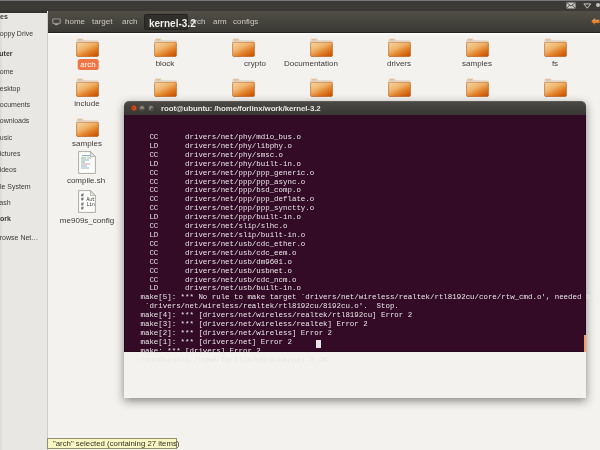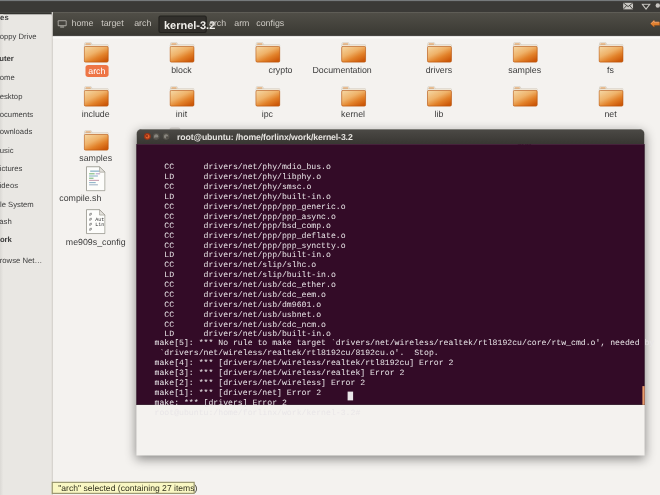--- a/index.html
+++ b/index.html
@@ -295,34 +295,34 @@
         <path d="M12.5 0.6 L12.5 5.5 L17.4 5.5 Z" fill="#e4e2dc" stroke="#9a9890" stroke-width="0.6"></path>
         <rect x="4" y="4" width="8" height="1.2" fill="#8fb5c9"></rect>
         <rect x="3" y="6.5" width="5" height="1" fill="#79b879"></rect>
         <rect x="9" y="6.5" width="4" height="1" fill="#b8a4c9"></rect>
         <rect x="3" y="8.5" width="8" height="1" fill="#8fb5c9"></rect>
         <rect x="3" y="10.5" width="4" height="1" fill="#79b879"></rect>
         <rect x="3" y="12.5" width="9" height="1" fill="#c9a4b5"></rect>
         <rect x="3" y="14.5" width="6" height="1" fill="#8fb5c9"></rect>
         <rect x="3" y="16.5" width="8" height="1" fill="#a4b5c9"></rect>
       </svg></div>
-    <div class="lbl" style="left: 73px; top: 176px;">compile.sh</div>
+    <div class="lbl" style="left: 86px; top: 176px;">compile.sh</div>
     <div class="abs" style="left: 78px; top: 190px;"><svg width="18" height="23" viewBox="0 0 18 23">
         <path d="M0.6 0.6 L12.5 0.6 L17.4 5.5 L17.4 22.4 L0.6 22.4 Z" fill="#fdfdfb" stroke="#9a9890" stroke-width="0.8"></path>
         <path d="M12.5 0.6 L12.5 5.5 L17.4 5.5 Z" fill="#e4e2dc" stroke="#9a9890" stroke-width="0.6"></path>
         <text x="3" y="6.5" font-family="Liberation Mono,monospace" font-size="4.6" fill="#2e2e2e">#</text>
         <text x="3" y="11" font-family="Liberation Mono,monospace" font-size="4.6" fill="#2e2e2e"># Aut</text>
         <text x="3" y="15.5" font-family="Liberation Mono,monospace" font-size="4.6" fill="#2e2e2e"># Lin</text>
         <text x="3" y="20" font-family="Liberation Mono,monospace" font-size="4.6" fill="#2e2e2e">#</text>
       </svg></div>
     <div class="lbl" style="left: 87px; top: 215.5px;">me909s_config</div>
   </div>
 
 <div class="abs" style="left:153.7px;top:115.6px;width:10.8px;height:3px;border-radius:2px 2px 0 0;background:#d9d6d2"></div>
-<div class="abs" style="left:124px;top:117px;width:462px;height:297px;border-radius:5px 5px 0 0;box-shadow:0 3px 10px rgba(0,0,0,0.45)">
+<div class="abs" style="left:124px;top:101px;width:462px;height:297px;border-radius:5px 5px 0 0;box-shadow:0 3px 10px rgba(0,0,0,0.45)">
   <div class="abs" style="left:0;top:0;width:462px;height:14px;border-radius:5px 5px 0 0;background:linear-gradient(#4b4945,#383632);border-top:1px solid #5d5b56;box-sizing:border-box"></div>
   <div class="abs" style="left:37px;top:3px;font-size:7.9px;font-weight:bold;color:#e6e4e0;letter-spacing:-0.1px">root@ubuntu: /home/forlinx/work/kernel-3.2</div>
 
   <div class="abs" style="left:6.5px;top:4px;width:6px;height:6px;border-radius:3px;background:#e9652e;border:0.5px solid #9a3214;box-sizing:border-box;color:#7e2810;font-size:5.5px;line-height:4.6px;text-align:center;font-weight:bold">×</div>
   <div class="abs" style="left:15px;top:4px;width:6px;height:6px;border-radius:3px;background:#88857e;border:0.5px solid #55524b;box-sizing:border-box">
       <div style="position:absolute;left:1.4px;top:2.5px;width:2.6px;height:1px;background:#4e4b45"></div>
     </div>
   <div class="abs" style="left:24px;top:4px;width:6px;height:6px;border-radius:3px;background:#88857e;border:0.5px solid #55524b;box-sizing:border-box">
       <div style="position:absolute;left:1.5px;top:1.5px;width:2.4px;height:2.4px;border:0.7px solid #4e4b45;box-sizing:border-box"></div>
     </div>

